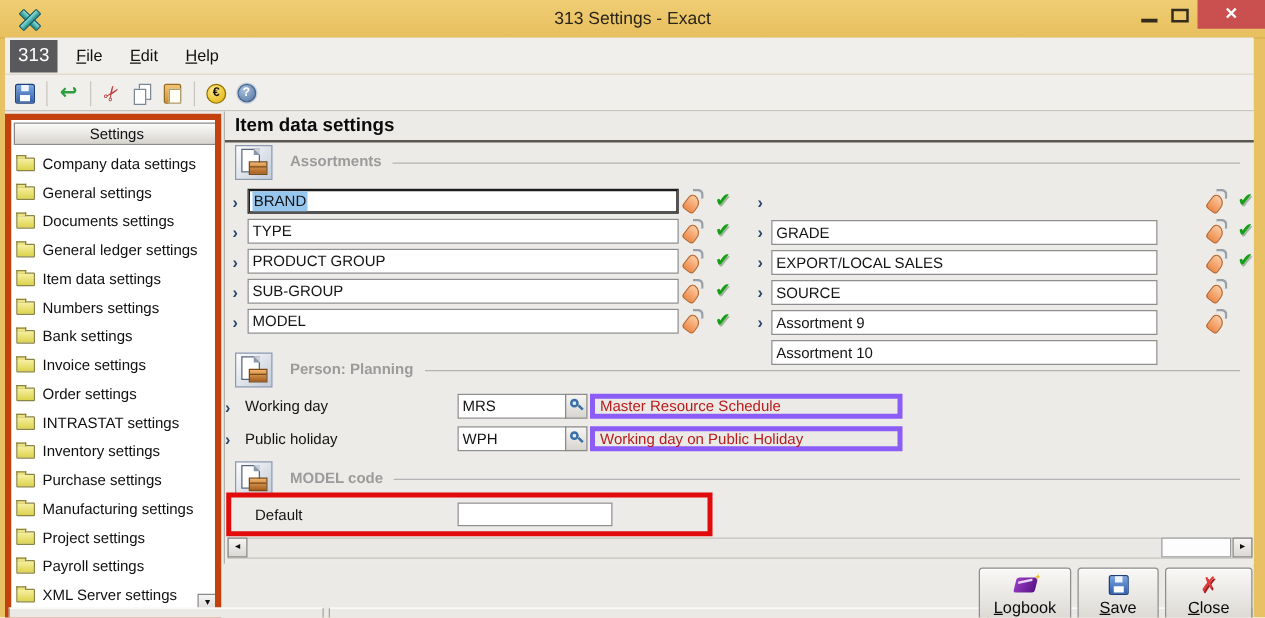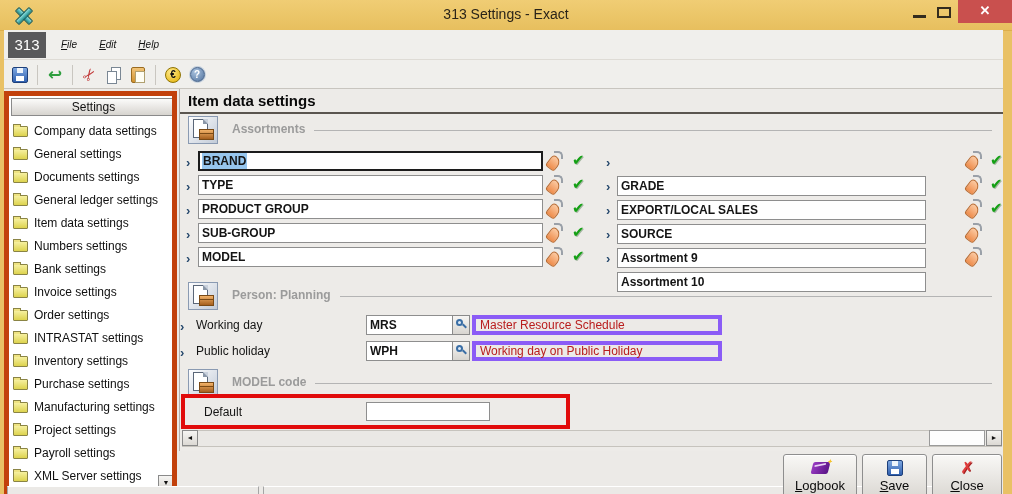--- a/index.html
+++ b/index.html
@@ -18,21 +18,21 @@
   .btn-min{position:absolute;left:911px;top:6px;width:18px;height:14px;}
   .btn-min::after{content:"";position:absolute;left:2px;bottom:2px;width:13px;height:3px;background:#332c1e;}
   .btn-max{position:absolute;left:937px;top:7px;width:14px;height:11px;border:2px solid #332c1e;box-sizing:border-box;}
   .btn-close{position:absolute;left:958px;top:0;width:54px;height:23px;background:#c9504e;
     color:#fff;font-size:13px;font-weight:bold;text-align:center;line-height:22px;}
   
   .menubar{position:absolute;left:4px;top:30px;width:999px;height:29px;background:#f0efec;}
   .badge{position:absolute;left:4px;top:2px;width:38px;height:26px;background:#59595b;color:#fff;
     font-size:15px;text-align:center;line-height:26px;}
   .menu-items{position:absolute;left:46px;top:0;height:29px;display:flex;align-items:center;}
-  .menu-item{padding:0 11px;font-size:10px;color:#111;font-style:italic;}
+  .menu-item{padding:0 11px;font-size:13px;color:#111;}
   
   .toolbar{position:absolute;left:4px;top:59px;width:999px;height:29px;background:#f0efec;
     border-top:1px solid #dedbd5;display:flex;align-items:center;}
   .tsep{width:1px;height:20px;background:#c9c6c0;margin:0 5px;}
   .tico{width:20px;height:20px;margin:0 2px;position:relative;display:flex;align-items:center;justify-content:center;}
   .ic-floppy{width:16px;height:16px;background:linear-gradient(#7ea7e0,#2f5fae);border:1px solid #1d3f7a;
     border-radius:2px;position:relative;box-sizing:border-box;}
   .ic-floppy::before{content:"";position:absolute;left:4px;top:0;width:6px;height:5px;background:#eef4fb;}
   .ic-floppy::after{content:"";position:absolute;left:3px;bottom:1px;width:8px;height:5px;background:#fff;}
   .ic-undo{font-family:"DejaVu Sans",sans-serif;font-size:17px;font-weight:bold;color:#2e9e3e;line-height:1;}
@@ -79,21 +79,21 @@
   .sec-icon .box{position:absolute;right:3px;bottom:3px;width:15px;height:11px;
     background:linear-gradient(#f2b269,#a55f1e);border:1px solid #7a4a16;box-sizing:border-box;}
   .sec-icon .box::before{content:"";position:absolute;left:0;top:3px;width:100%;height:1px;background:#7a4a16;}
   .sec-head{position:absolute;left:52px;right:12px;display:flex;align-items:center;gap:9px;}
   .sec-label{font-size:12px;font-weight:bold;color:#9b9b9b;white-space:nowrap;}
   .sec-rule{flex:1;height:1px;background:#b4b4b4;margin-top:3px;}
   .rarrow::before{content:"\203A";font-size:13px;font-weight:bold;color:#27496d;line-height:1;}
   .rarrow{position:absolute;top:2px;}
   .arow,.prow{position:absolute;left:0;right:0;height:22px;}
   .field{position:absolute;top:0;height:20px;border:1px solid #8e8e8e;background:#fff;
-    font-size:12px;color:#141414;padding:0 3px;box-sizing:border-box;font-family:"Liberation Sans",sans-serif;font-weight:bold;}
+    font-size:12px;color:#141414;padding:0 3px;box-sizing:border-box;font-family:"Liberation Sans",sans-serif;}
   div.field{display:flex;align-items:center;}
   .focused{border:1px solid #1c1c1c;box-shadow:inset 0 0 0 1px #1c1c1c;}
   .sel{background:#97c6ee;padding:1px 1px;}
   .al .rarrow{left:6px;}  .al .field{left:18px;width:345px;}
   .al .hand{left:366px;}  .al .check{left:392px;}
   .ar .rarrow{left:426px;}.ar .field{left:437px;width:309px;margin-top:25px;}
   .ar .hand{left:785px;}  .ar .check{left:810px;}
   .hand{position:absolute;top:0;width:18px;height:19px;}
   .hand::after{content:"";position:absolute;right:1px;top:0;width:7px;height:6px;
     border:2px solid #9aa0a8;border-left:none;border-bottom:none;border-radius:0 5px 0 0;}

